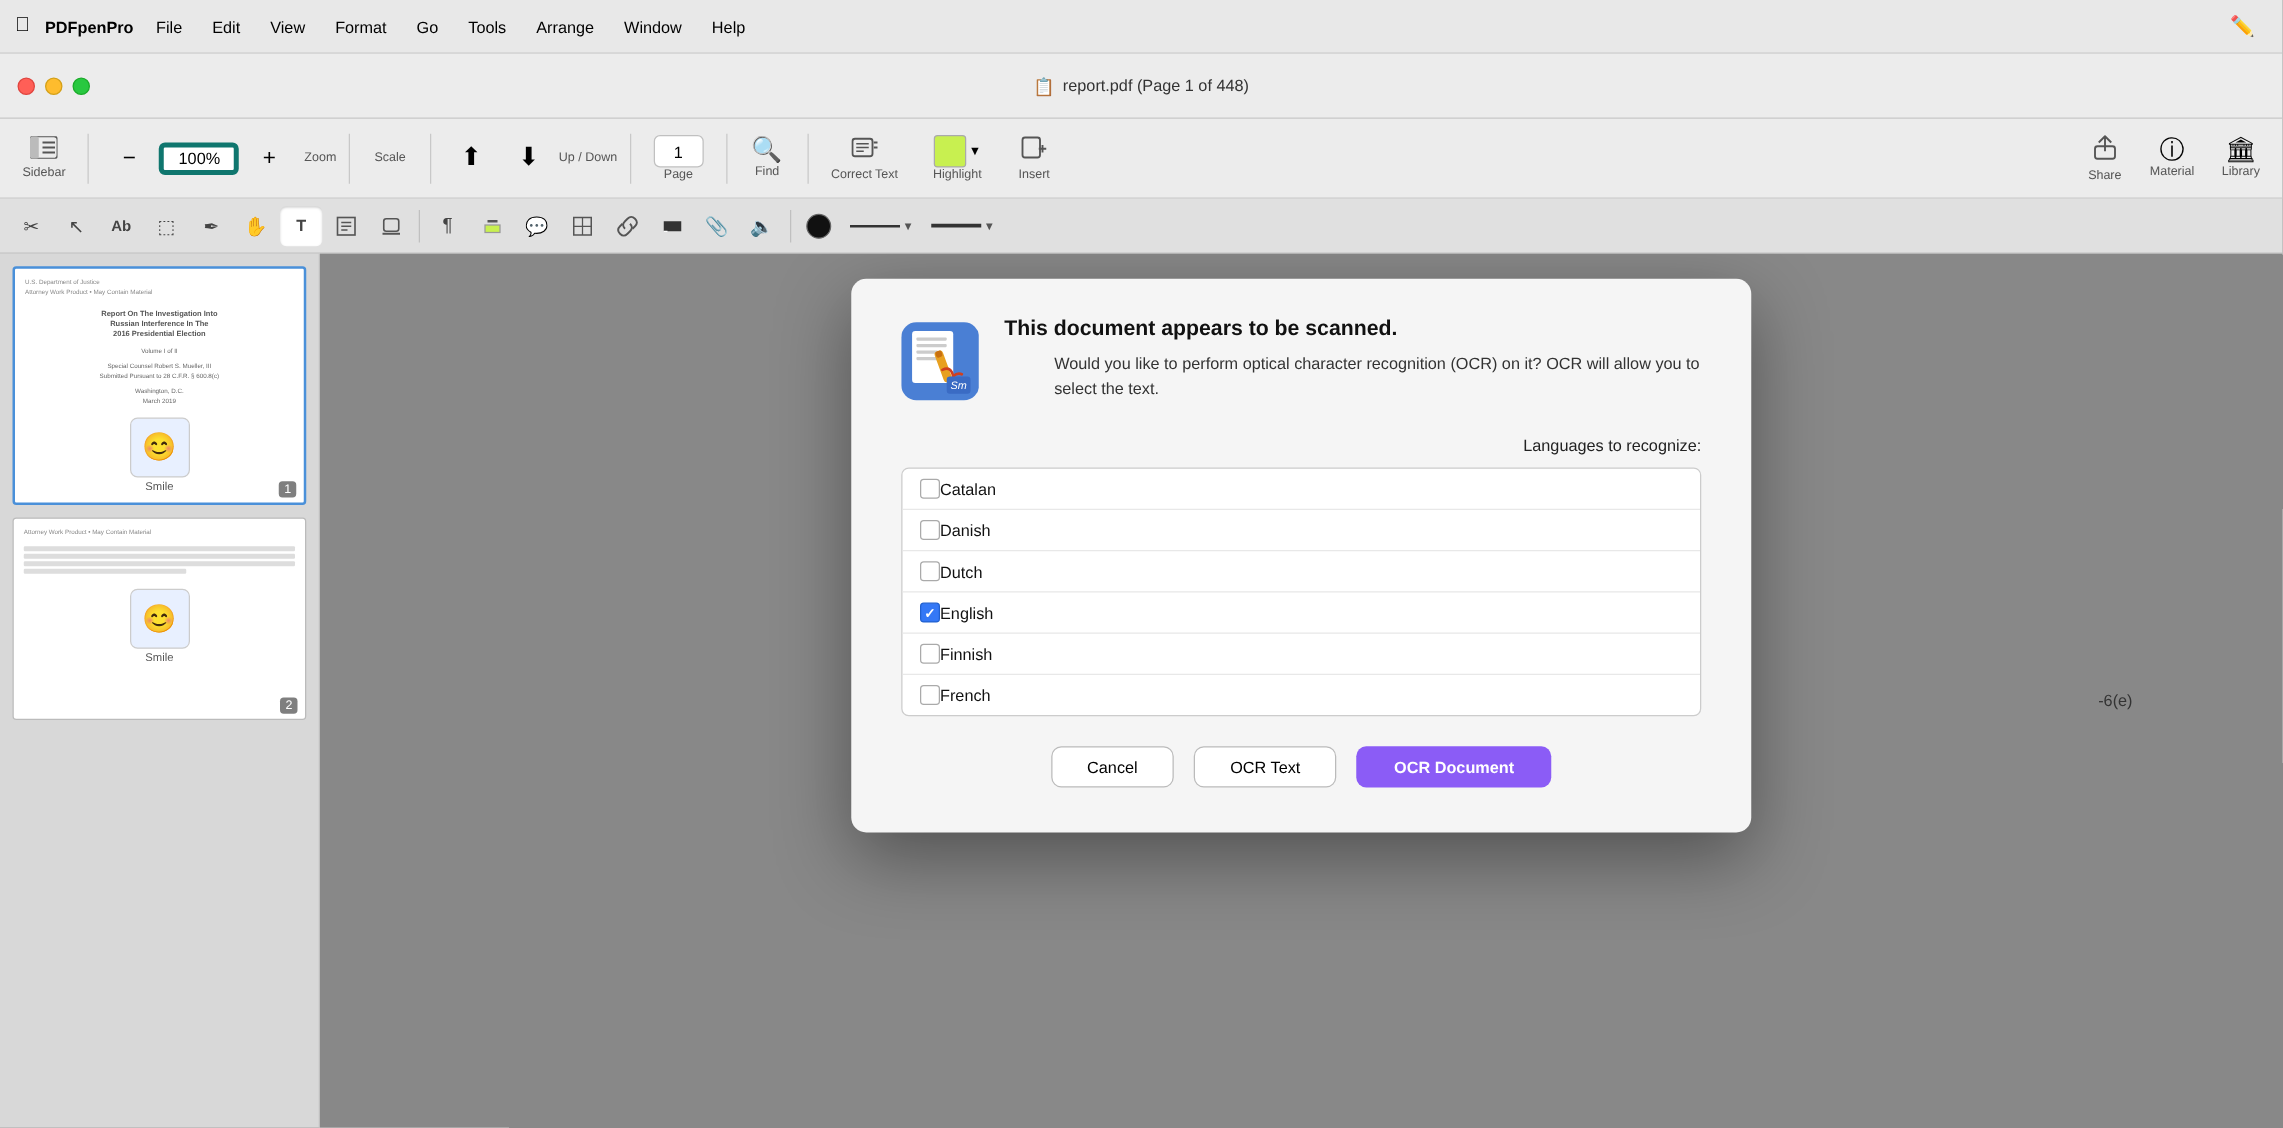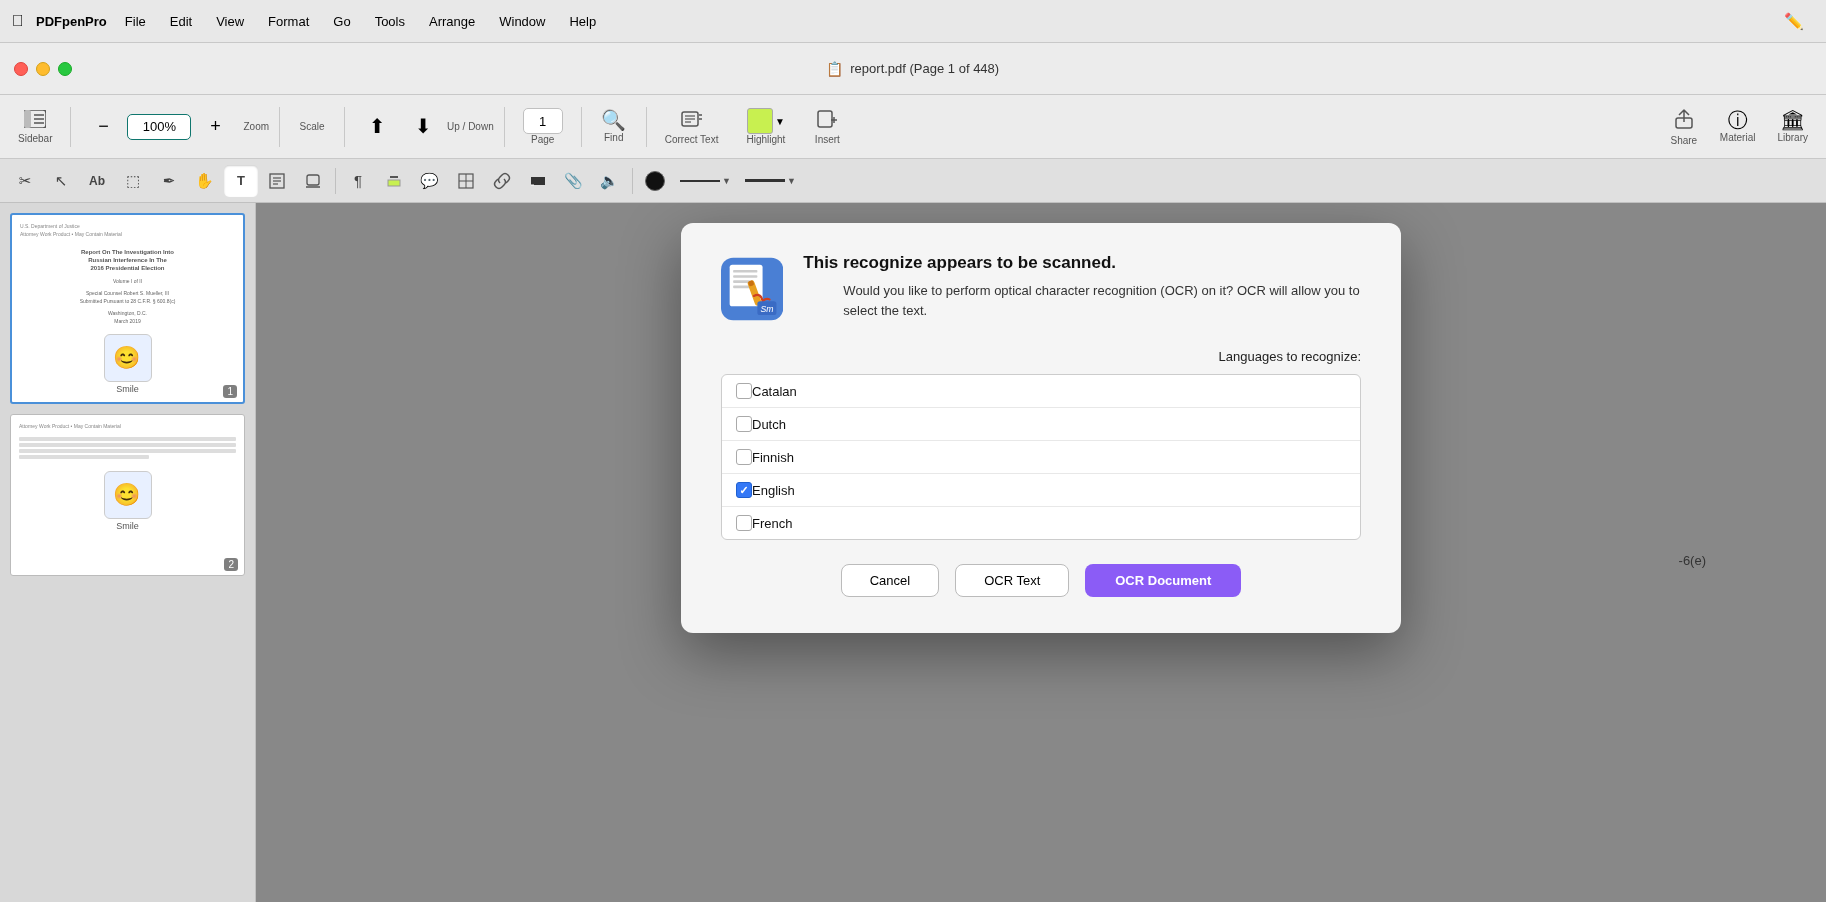--- a/index.html
+++ b/index.html
@@ -114,21 +114,21 @@
     .toolbar-sep {
       width: 1px;
       height: 40px;
       background: #c8c8c8;
       margin: 0 4px;
     }
     .toolbar-input {
       width: 64px;
       height: 26px;
       text-align: center;
-      border: 1px solid #0f766e;
+      border: 4px solid #0f766e;
       border-radius: 5px;
       background: white;
       font-size: 13px;
     }
     .toolbar-page-input {
       width: 40px;
       height: 26px;
       text-align: center;
       border: 1px solid #c0c0c0;
       border-radius: 5px;
@@ -694,47 +694,51 @@
               <rect x="1" y="0" width="6" height="6" rx="2" fill="#c87010"></rect>
             </g>
             <g transform="translate(38, 44)">
               <path d="M0 0 Q8 -4 10 6 Q14 2 18 4" fill="none" stroke="#d04020" stroke-width="2.5" stroke-linecap="round"></path>
             </g>
             <rect x="42" y="50" width="22" height="16" rx="3" fill="#3a6bc4"></rect>
             <text x="53" y="62" text-anchor="middle" font-size="10" font-family="sans-serif" font-style="italic" fill="white">Sm</text>
           </svg>
 
           <div>
-            <div class="dialog-title">This recognize appears to be scanned.</div>
+            <div class="dialog-title">This document appears to be scanned.</div>
             <div class="dialog-desc">Would you like to perform optical character recognition (OCR) on it? OCR will allow you to select the text.</div>
           </div>
         </div>
 
         <div class="dialog-languages-label">Languages to recognize:</div>
 
         <div class="languages-list">
 
         <div class="lang-item">
               <div class="lang-checkbox"></div>
               <span class="lang-name">Catalan</span>
             </div>
             <div class="lang-item">
               <div class="lang-checkbox"></div>
-              <span class="lang-name">Dutch</span>
+              <span class="lang-name">Danish</span>
             </div>
             <div class="lang-item">
               <div class="lang-checkbox"></div>
-              <span class="lang-name">Finnish</span>
+              <span class="lang-name">Dutch</span>
             </div>
             <div class="lang-item">
               <div class="lang-checkbox checked"></div>
               <span class="lang-name">English</span>
             </div>
             <div class="lang-item">
               <div class="lang-checkbox"></div>
+              <span class="lang-name">Finnish</span>
+            </div>
+            <div class="lang-item">
+              <div class="lang-checkbox"></div>
               <span class="lang-name">French</span>
             </div>
           </div>
 
         <div class="dialog-buttons">
           <button class="btn-cancel">Cancel</button>
           <button class="btn-ocr-page">OCR Text</button>
           <button class="btn-ocr-doc">OCR Document</button>
         </div>
 

